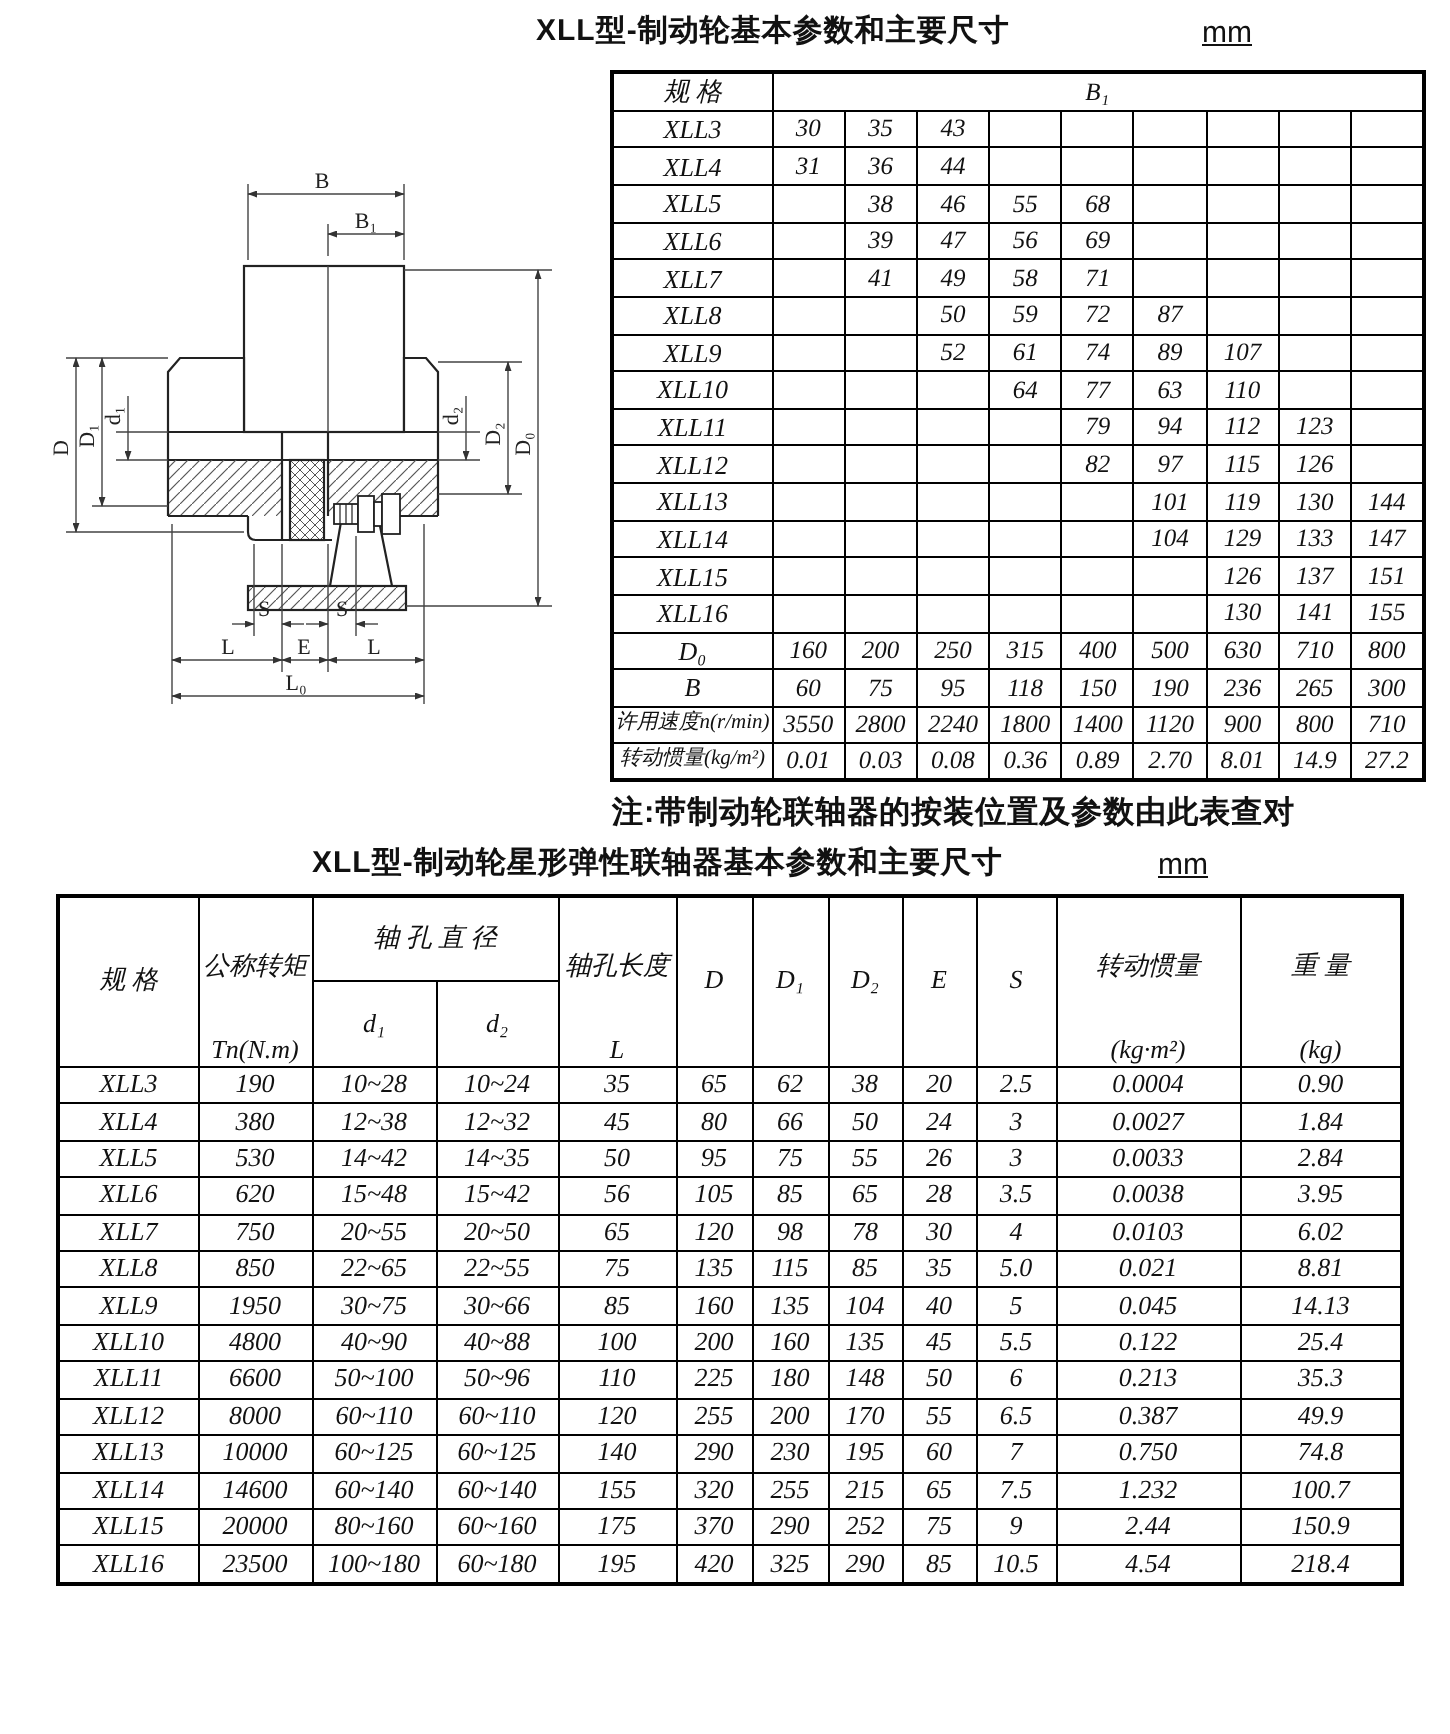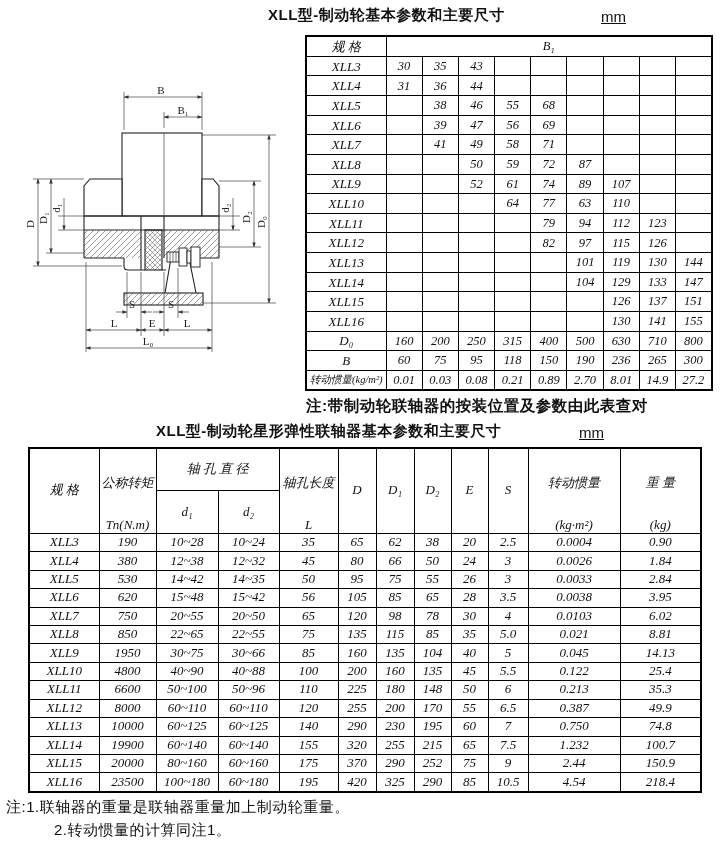--- a/index.html
+++ b/index.html
@@ -305,25 +305,37 @@
           <td>75</td>
           <td>95</td>
           <td>118</td>
           <td>150</td>
           <td>190</td>
           <td>236</td>
           <td>265</td>
           <td>300</td>
         </tr>
         <tr>
+          <td class="spec" style="font-size: 10.5px;">许用速度n(r/min)</td>
+          <td>3550</td>
+          <td>2800</td>
+          <td>2240</td>
+          <td>1800</td>
+          <td>1400</td>
+          <td>1120</td>
+          <td>900</td>
+          <td>800</td>
+          <td>710</td>
+        </tr>
+        <tr>
           <td class="spec" style="font-size: 10.5px;">转动惯量(kg/m²)</td>
           <td>0.01</td>
           <td>0.03</td>
           <td>0.08</td>
-          <td>0.21</td>
+          <td>0.36</td>
           <td>0.89</td>
           <td>2.70</td>
           <td>8.01</td>
           <td>14.9</td>
           <td>27.2</td>
         </tr>
       </tbody>
   </table>
 
   <div class="abs t-title" style="left:156px;top:422px;">XLL型-制动轮星形弹性联轴器基本参数和主要尺寸</div>
@@ -394,21 +406,21 @@
           <td>XLL4</td>
           <td>380</td>
           <td>12~38</td>
           <td>12~32</td>
           <td>45</td>
           <td>80</td>
           <td>66</td>
           <td>50</td>
           <td>24</td>
           <td>3</td>
-          <td>0.0026</td>
+          <td>0.0027</td>
           <td>1.84</td>
         </tr>
         <tr>
           <td>XLL5</td>
           <td>530</td>
           <td>14~42</td>
           <td>14~35</td>
           <td>50</td>
           <td>95</td>
           <td>75</td>
@@ -525,21 +537,21 @@
           <td>290</td>
           <td>230</td>
           <td>195</td>
           <td>60</td>
           <td>7</td>
           <td>0.750</td>
           <td>74.8</td>
         </tr>
         <tr>
           <td>XLL14</td>
-          <td>19900</td>
+          <td>14600</td>
           <td>60~140</td>
           <td>60~140</td>
           <td>155</td>
           <td>320</td>
           <td>255</td>
           <td>215</td>
           <td>65</td>
           <td>7.5</td>
           <td>1.232</td>
           <td>100.7</td>
@@ -568,16 +580,14 @@
           <td>325</td>
           <td>290</td>
           <td>85</td>
           <td>10.5</td>
           <td>4.54</td>
           <td>218.4</td>
         </tr>
       </tbody>
   </table>
 
-  <div class="abs fn" style="left:6px;top:798px;">注:1.联轴器的重量是联轴器重量加上制动轮重量。</div>
-  <div class="abs fn" style="left:54px;top:821px;">2.转动惯量的计算同注1。</div>
 
 </div>
 
 </body></html>

